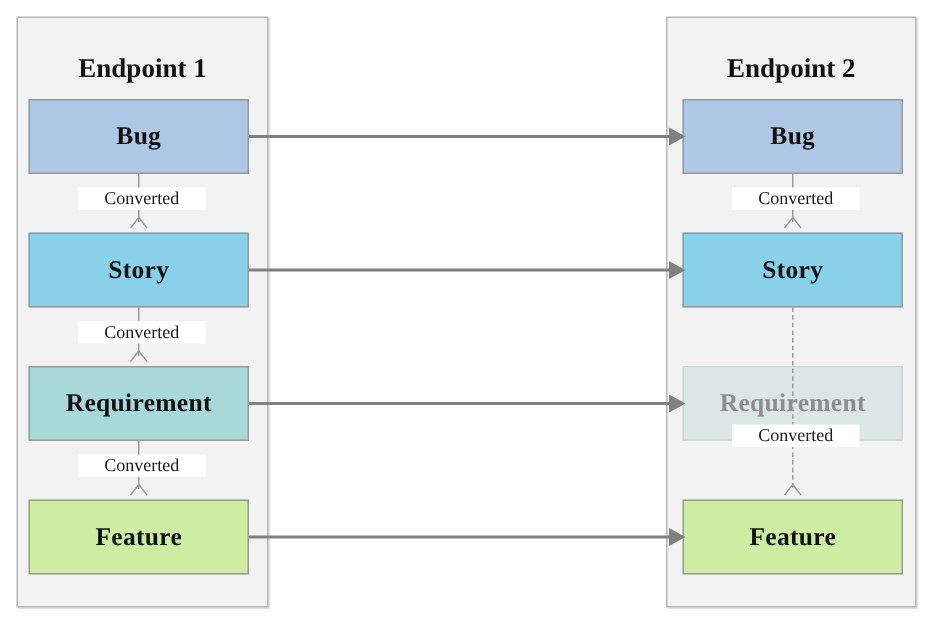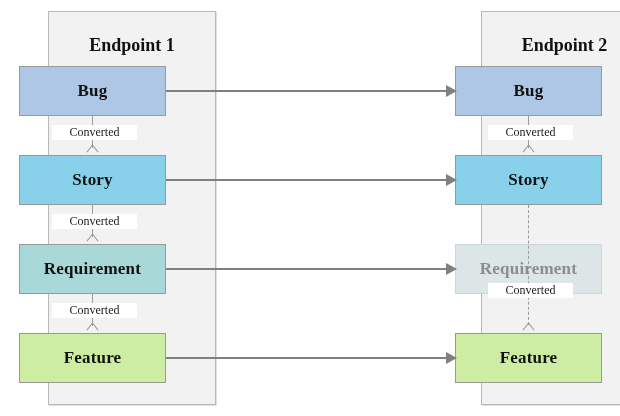--- a/index.html
+++ b/index.html
@@ -16,21 +16,20 @@
     font-family: "Liberation Sans", sans-serif;
   }
 
   
   .panel {
     position: absolute;
     background: #f2f2f2;
     border: 1px solid #b8b8b8;
     box-sizing: border-box;
     box-shadow: 1px 1px 0 rgba(0,0,0,0.12);
-    margin-left: 37px;
   }
   #panel-left  { left: 11px;  top: 11px; width: 168px; height: 394px; }
   #panel-right { left: 444px; top: 11px; width: 167px; height: 394px; }
 
   .panel-title {
     position: absolute;
     left: 0;
     right: 0;
     top: 22px;
     text-align: center;

